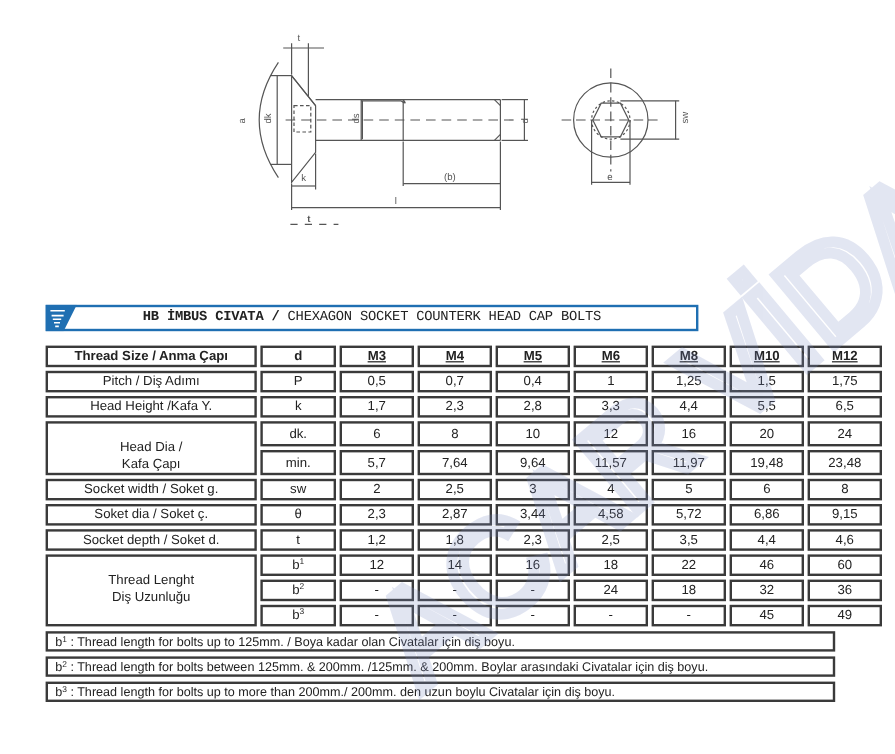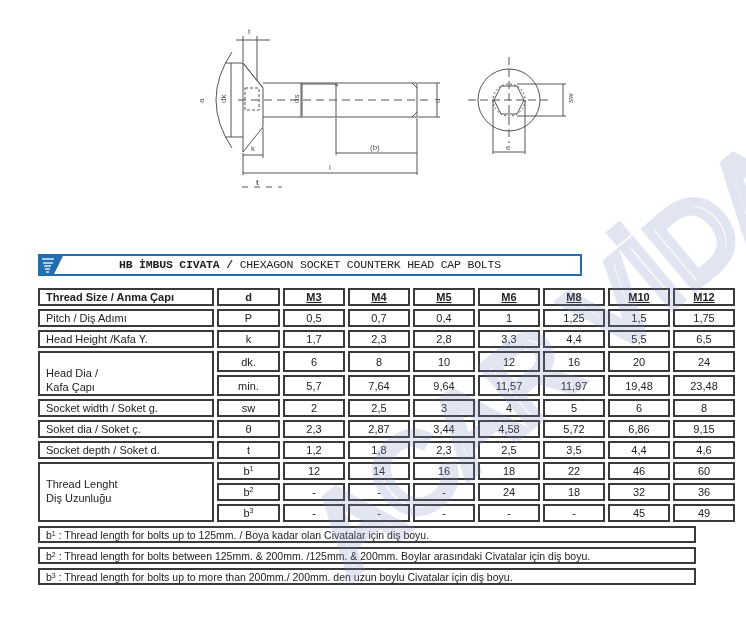--- a/index.html
+++ b/index.html
@@ -9,21 +9,21 @@
   .banner { position:absolute; left:38px; top:254px; width:544px; height:22px;
             border:2px solid #1f6fb2; box-sizing:border-box; background:#fff;font-family:Liberation Mono, monospace; }
   .banner-logo { position:absolute; left:-2px; top:-2px; width:58px; height:22px; }
   .banner-title { position:absolute; left:0; right:0; top:0; height:18px; line-height:18px;
                   text-align:center; font-size:11.5px; letter-spacing:-0.2px; color:#222; }
   .banner-title b { font-weight:bold; }
   table.spec { position:absolute; left:38px; top:288px; border-collapse:separate;
                border-spacing:3px 3px; margin:-3px; }
   table.spec td { border:2px solid #3a3a3a; height:14px; padding:0 6px;
                   font-size:11px; line-height:14px; text-align:center; color:#222; white-space:nowrap; }
-  table.spec td.lbl { text-align:left; width:160px; }
+  table.spec td.lbl { text-align:center; width:160px; }
   table.spec td.sym { width:47px; }
   table.spec td.val { width:46px;text-decoration:underline; }
   table.spec tr.head td { font-weight:bold; }
   table.spec td.lbl-tall { vertical-align:top; padding-top:13px; }
   .notes { position:absolute; left:38px; top:526px; width:658px; }
   .note { border:2px solid #3a3a3a; height:17px; line-height:15px; font-size:10.5px;
           padding:0 6px; margin-bottom:4px; box-sizing:border-box; white-space:nowrap; color:#222; }
   sup { font-size:7px; vertical-align:top; position:relative; top:-2px; }
   .watermark { position:absolute; left:0; top:0; width:746px; height:628px; pointer-events:none; }
 </style>

